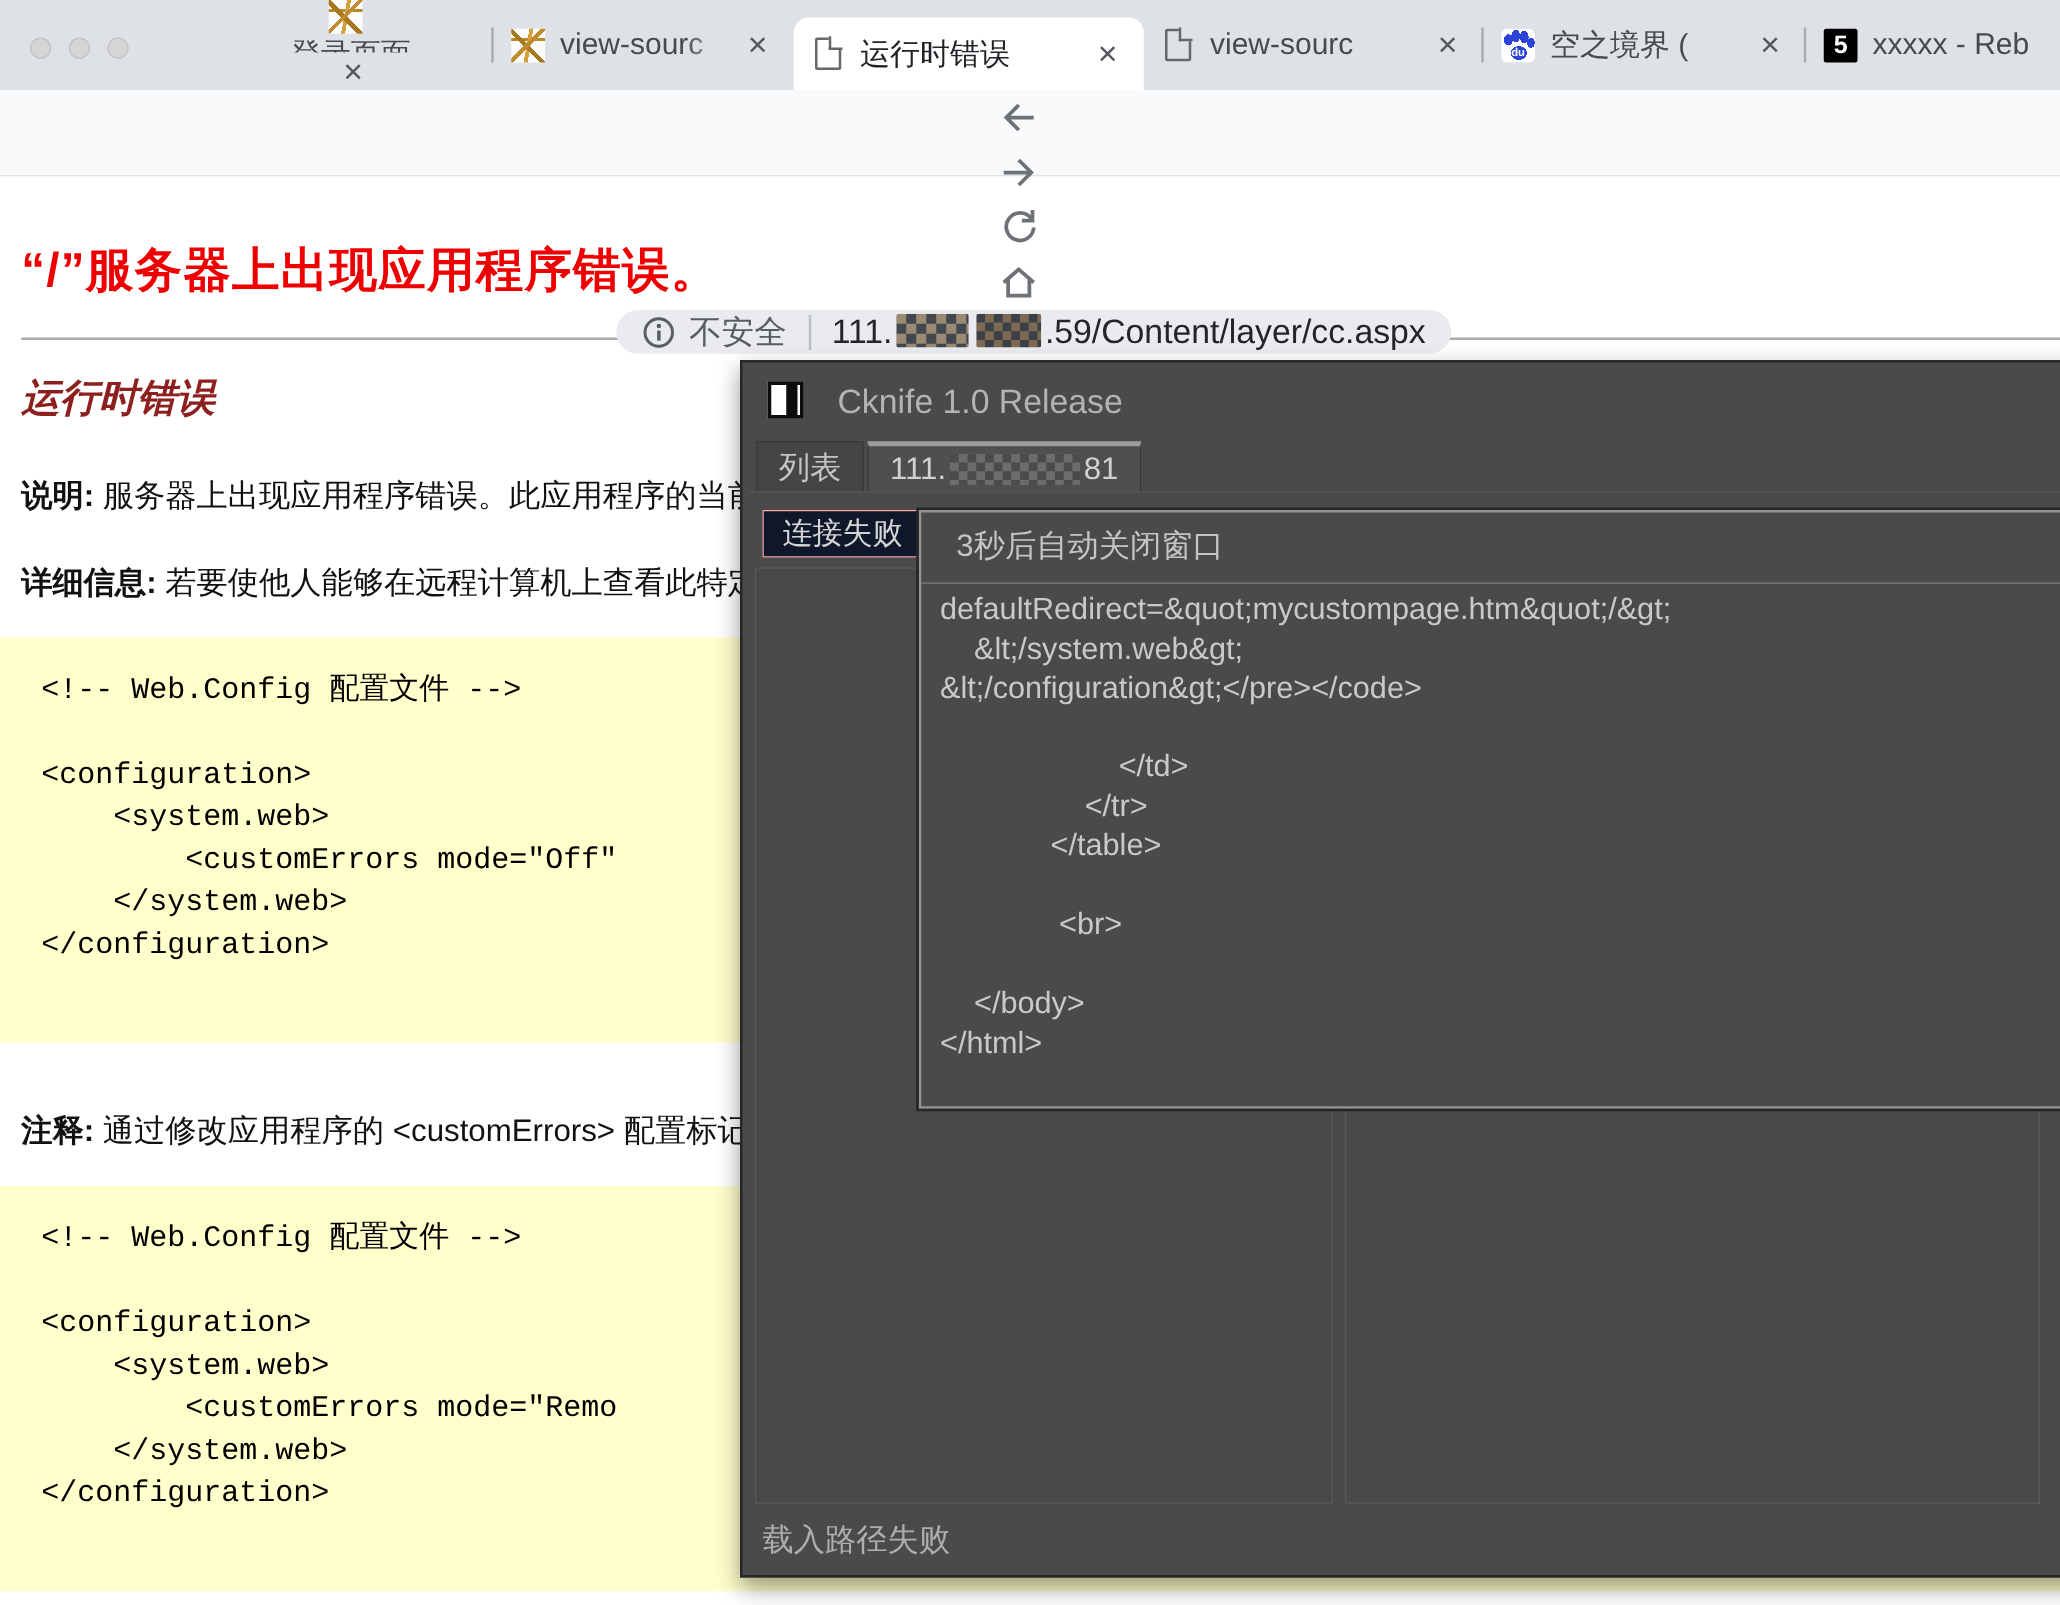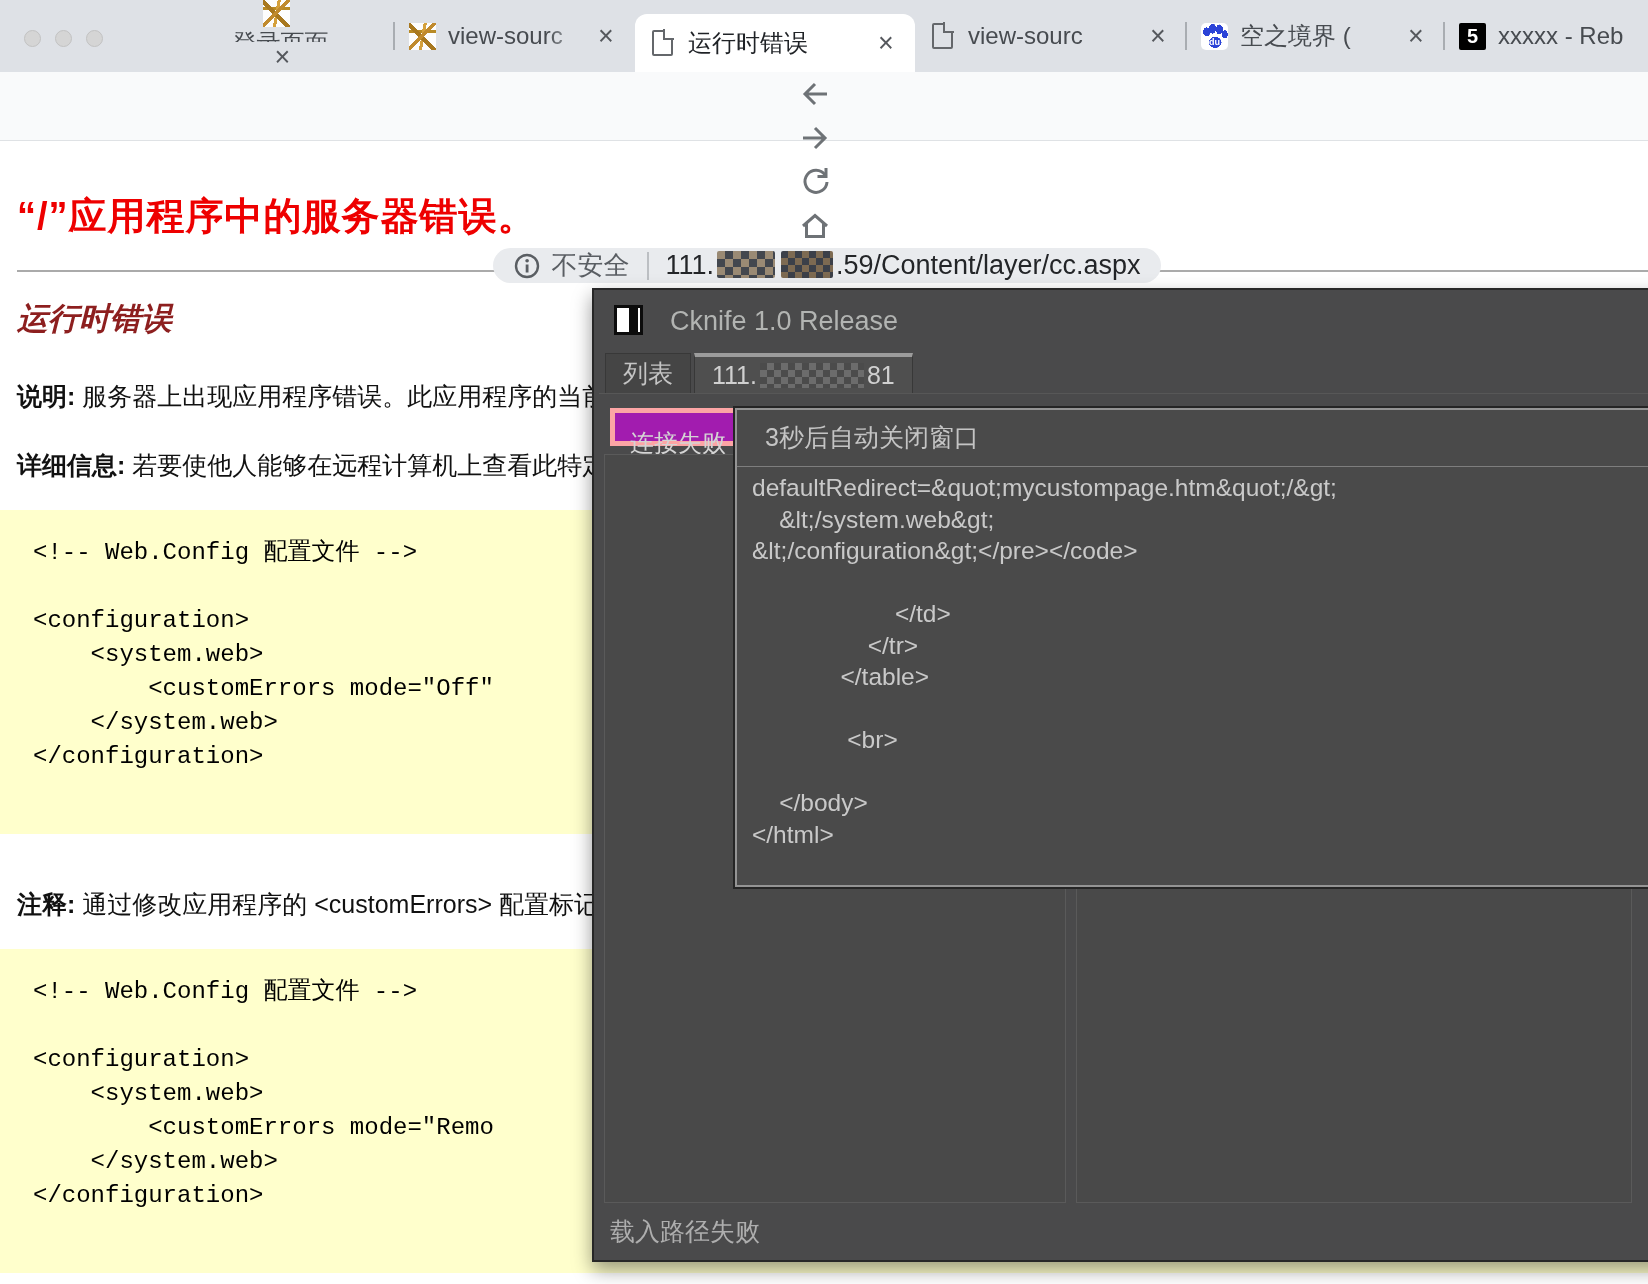--- a/index.html
+++ b/index.html
@@ -76,22 +76,22 @@
   .ck-icon { position:absolute; left:20px; top:15px; width:29px; height:30px; background:#fff; border:3px solid #0c0c0c; }
   .ck-icon::after { content:""; position:absolute; right:2px; top:0; bottom:0; width:9px; background:#0c0c0c; }
   .ck-title { position:absolute; left:76px; top:0; line-height:62px; font-size:27px; color:#b2b4b2; }
   .ck-tabs { position:absolute; left:11px; top:63px; height:40px; display:flex; gap:3px; }
   .ck-tab { padding:0 17px; font-size:25px; color:#c4c4c4; background:#454545; border:1px solid #383838;
       border-bottom:none; display:flex; align-items:center; }
   .ck-tab.sel { background:#4f4f4f; border-top:4px solid #9c9c9c; color:#d0d0d0; }
   .censor-dark { display:inline-block; width:104px; height:25px; margin:0 3px; vertical-align:-3px;
       background:repeating-conic-gradient(#6c6c6c 0% 25%, #4b4b4b 0% 50%) 0 0/14px 14px; }
   .ck-main { position:absolute; left:5px; right:0; top:103px; bottom:4px; border-top:1px solid #575757; }
-  .conn-tab { position:absolute; left:11px; top:14px; height:38px; line-height:36px; padding:12px 15px;
-      font-size:24px; color:#d4d4d4; background:#a21caf; border:5px solid #fca5a5; }
+  .conn-tab { position:absolute; left:11px; top:14px; height:38px; line-height:36px; padding:0 15px;
+      font-size:24px; color:#d4d4d4; background:#0f172a; border:1px solid #fca5a5; }
   .pane { position:absolute; top:60px; bottom:53px; background:#494949; border:1px solid #5a5a5a; }
   .pane.left { left:5px; width:462px; }
   .pane.right { left:477px; width:556px; }
   .ck-status { position:absolute; left:11px; bottom:8px; font-size:25px; color:#aeaeae; }
 
   
   .popup { position:absolute; left:141px; top:118px; width:1003px; height:479px; background:#4a4a4a;
       border:2px solid #949494; outline:2px solid #252525; z-index:5; }
   .popup-header { height:56px; line-height:54px; padding-left:28px; font-size:25px; color:#c4c4c4; }
   .popup-close { position:absolute; top:12px; right:20px; width:30px; height:30px; }
@@ -198,21 +198,21 @@
           <circle cx="14.1" cy="8.7" r="1.8" fill="#5a5e63"></circle>
         </svg>
       <span class="sec-label">不安全</span>
       <span class="omni-div"></span>
       <span class="url"><span>111.</span><span class="censor"></span><span class="censor c2"></span><span>.59/Content/layer/cc.aspx</span></span>
     </div>
   </div>
 </div>
 
 <div class="page">
-  <div class="err-h1">“/”应用程序中的服务器错误。</div>
+  <div class="err-h1">“/”服务器上出现应用程序错误。</div>
   <hr>
   <div class="err-h2">运行时错误</div>
   <p class="err-p"><b>说明:</b><span> 服务器上出现应用程序错误。此应用程序的当前</span></p>
   <p class="err-p detail"><b>详细信息:</b><span> 若要使他人能够在远程计算机上查看此特定错</span></p>
   <pre class="codeblock"><div class="cline">&lt;!-- Web.Config 配置文件 --&gt;</div><div class="cline"></div><div class="cline">&lt;configuration&gt;</div><div class="cline">    &lt;system.web&gt;</div><div class="cline">        &lt;customErrors mode="Off"</div><div class="cline">    &lt;/system.web&gt;</div><div class="cline">&lt;/configuration&gt;</div></pre>
   <p class="err-p comment"><b>注释:</b><span> 通过修改应用程序的 &lt;customErrors&gt; 配置标记的</span></p>
   <pre class="codeblock"><div class="cline">&lt;!-- Web.Config 配置文件 --&gt;</div><div class="cline"></div><div class="cline">&lt;configuration&gt;</div><div class="cline">    &lt;system.web&gt;</div><div class="cline">        &lt;customErrors mode="Remo</div><div class="cline">    &lt;/system.web&gt;</div><div class="cline">&lt;/configuration&gt;</div></pre>
 </div>
 
 <div class="cknife">

